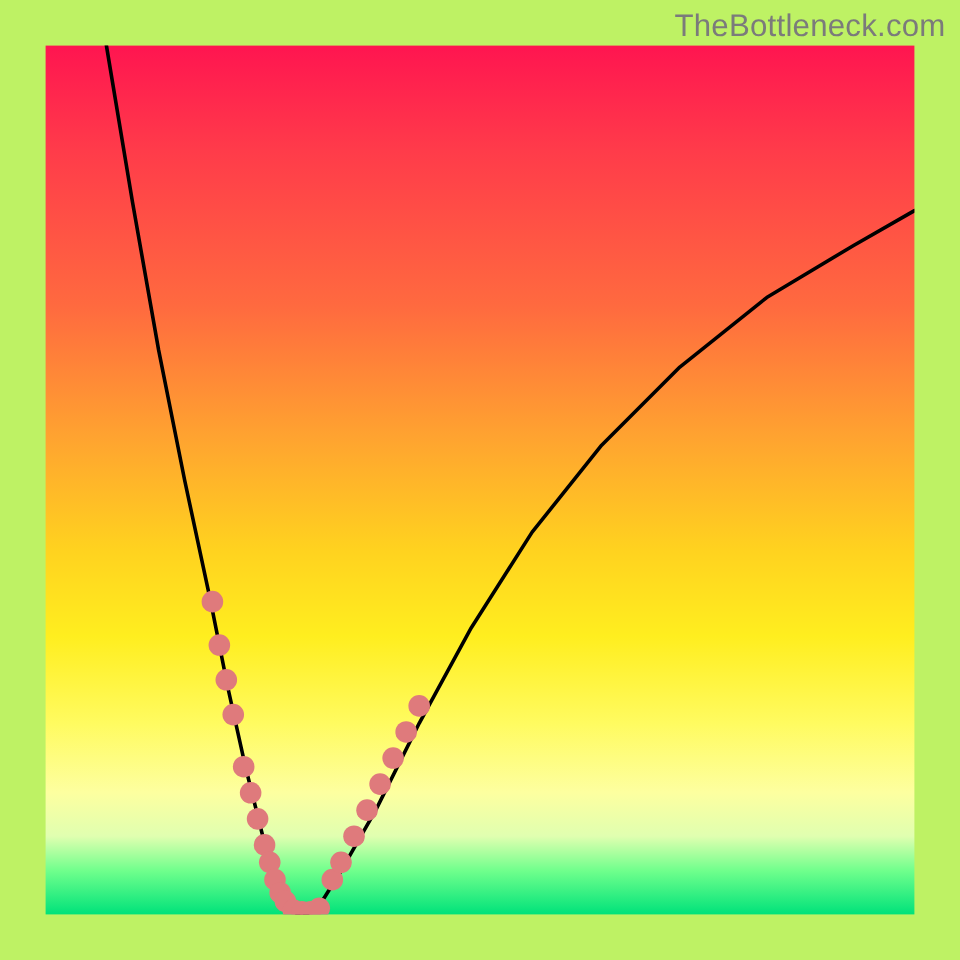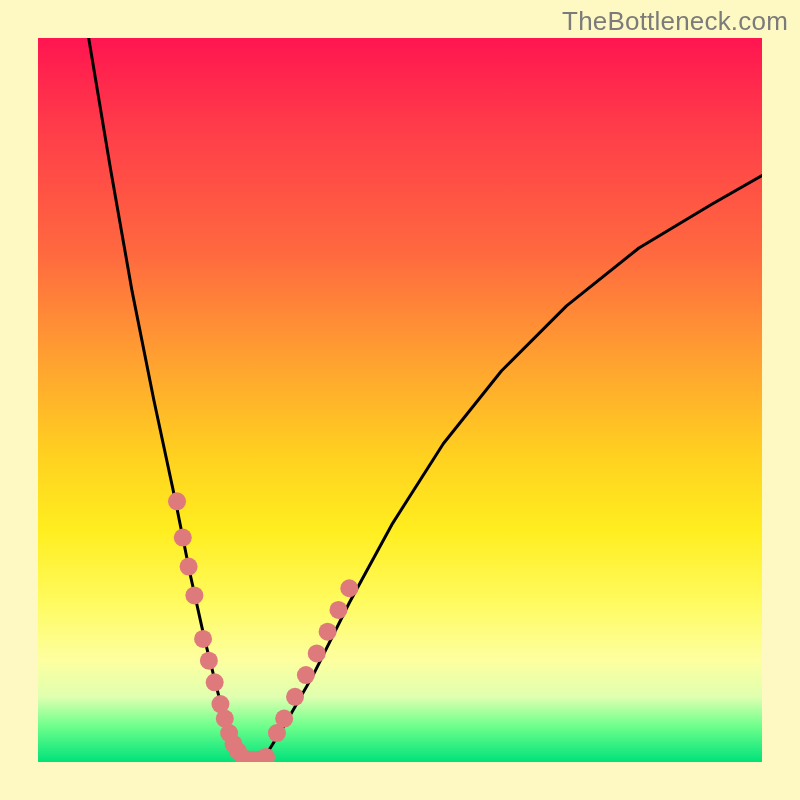--- a/index.html
+++ b/index.html
@@ -8,21 +8,21 @@
     width: 800px;
     height: 800px;
     overflow: hidden;
     background: #000;
     font-family: Arial, Helvetica, sans-serif;
   }
   .frame {
     position: relative;
     width: 800px;
     height: 800px;
-    background: #fef9c3;
+    background: #bef264;
   }
   .plot-area {
     position: absolute;
     left: 38px;
     top: 38px;
     width: 724px;
     height: 724px;
     
     background: linear-gradient(
       to bottom,

